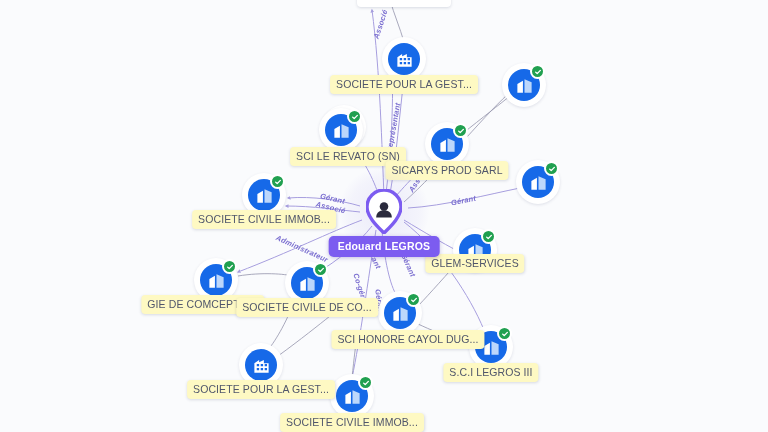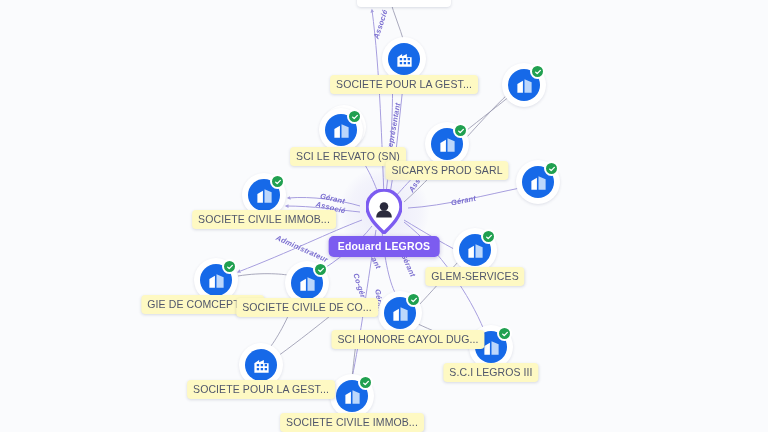--- a/index.html
+++ b/index.html
@@ -337,21 +337,21 @@
         <path fill="#ffffff" d="M3 21V10l7-4v15H3z"></path>
         <path fill="#bcd7fb" d="M12 21V4l9 4v13h-9z"></path>
       </svg>
     </div>
     <div class="badge">
       <svg width="8" height="8" viewBox="0 0 12 12">
           <path fill="none" stroke="#ffffff" stroke-width="2" stroke-linecap="round" stroke-linejoin="round" d="M2.5 6.2 L4.8 8.4 L9.5 3.6"></path>
         </svg>
     </div>
   </div>
-  <div class="node-label" style="left:475px; top:267px;">GLEM-SERVICES</div>
+  <div class="node-label" style="left:475px; top:254px;">GLEM-SERVICES</div>
 
   <div class="node" style="left:216px; top:280px;">
     <div class="node-halo"></div>
     <div class="node-disc">
       <svg width="19" height="19" viewBox="0 0 24 24">
         <path fill="#ffffff" d="M3 21V10l7-4v15H3z"></path>
         <path fill="#bcd7fb" d="M12 21V4l9 4v13h-9z"></path>
       </svg>
     </div>
     <div class="badge">

